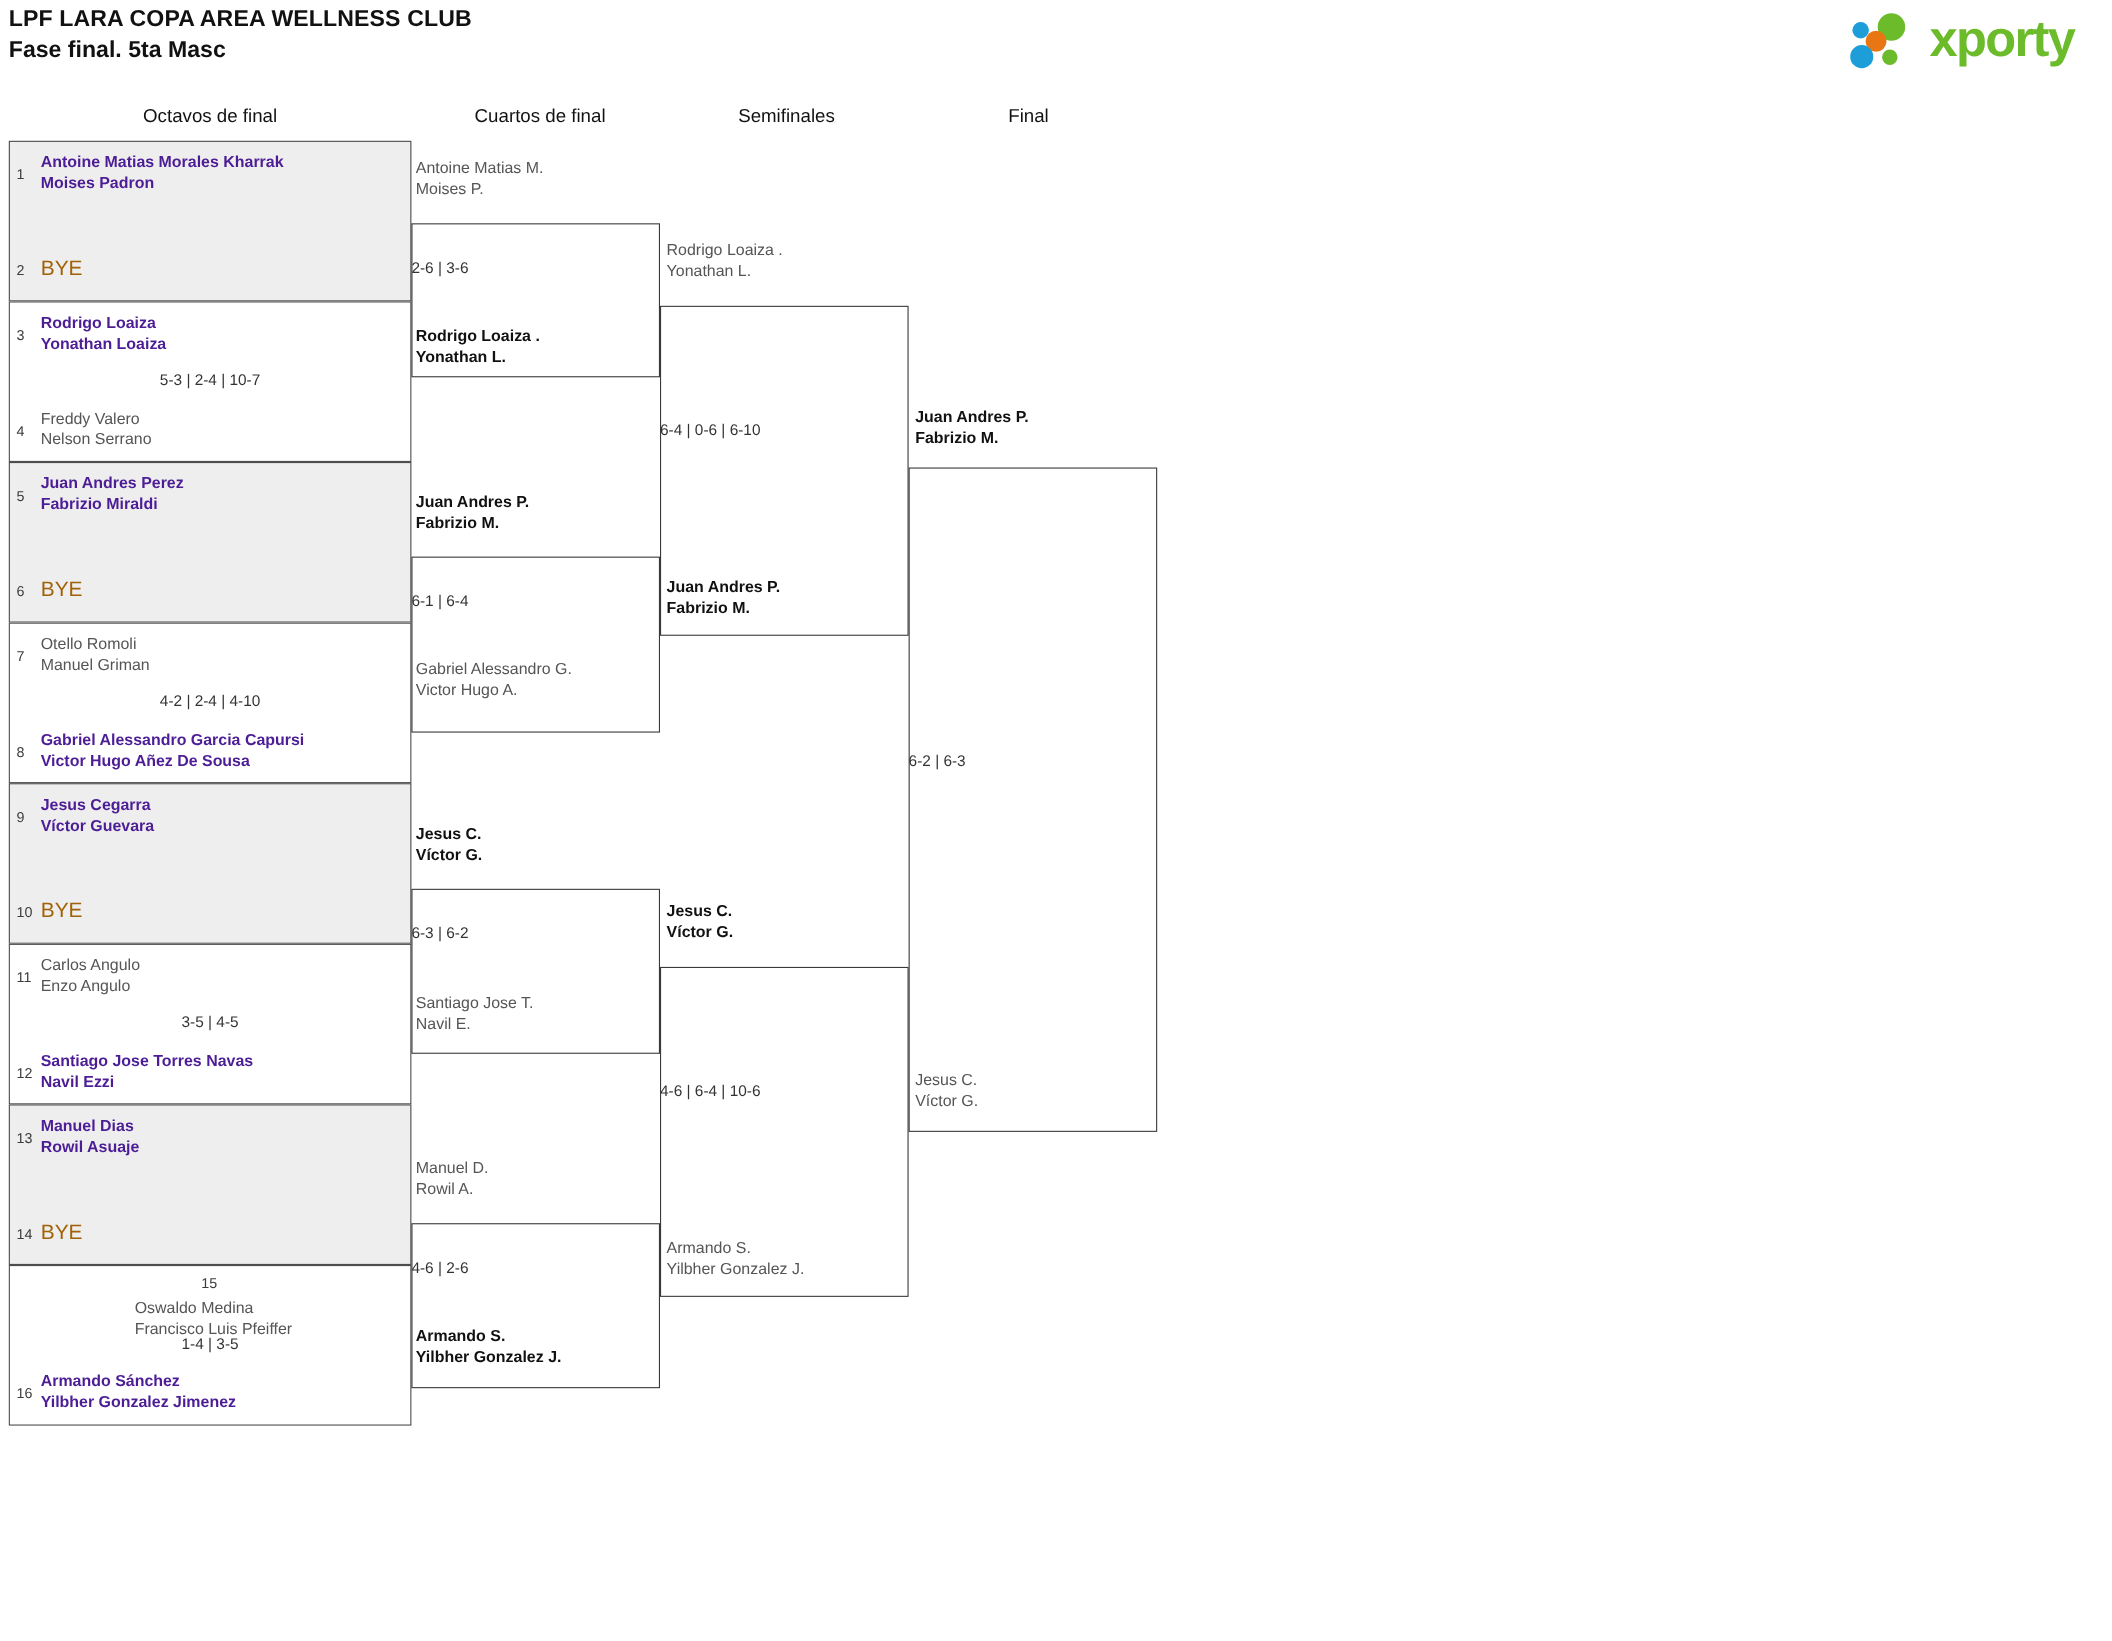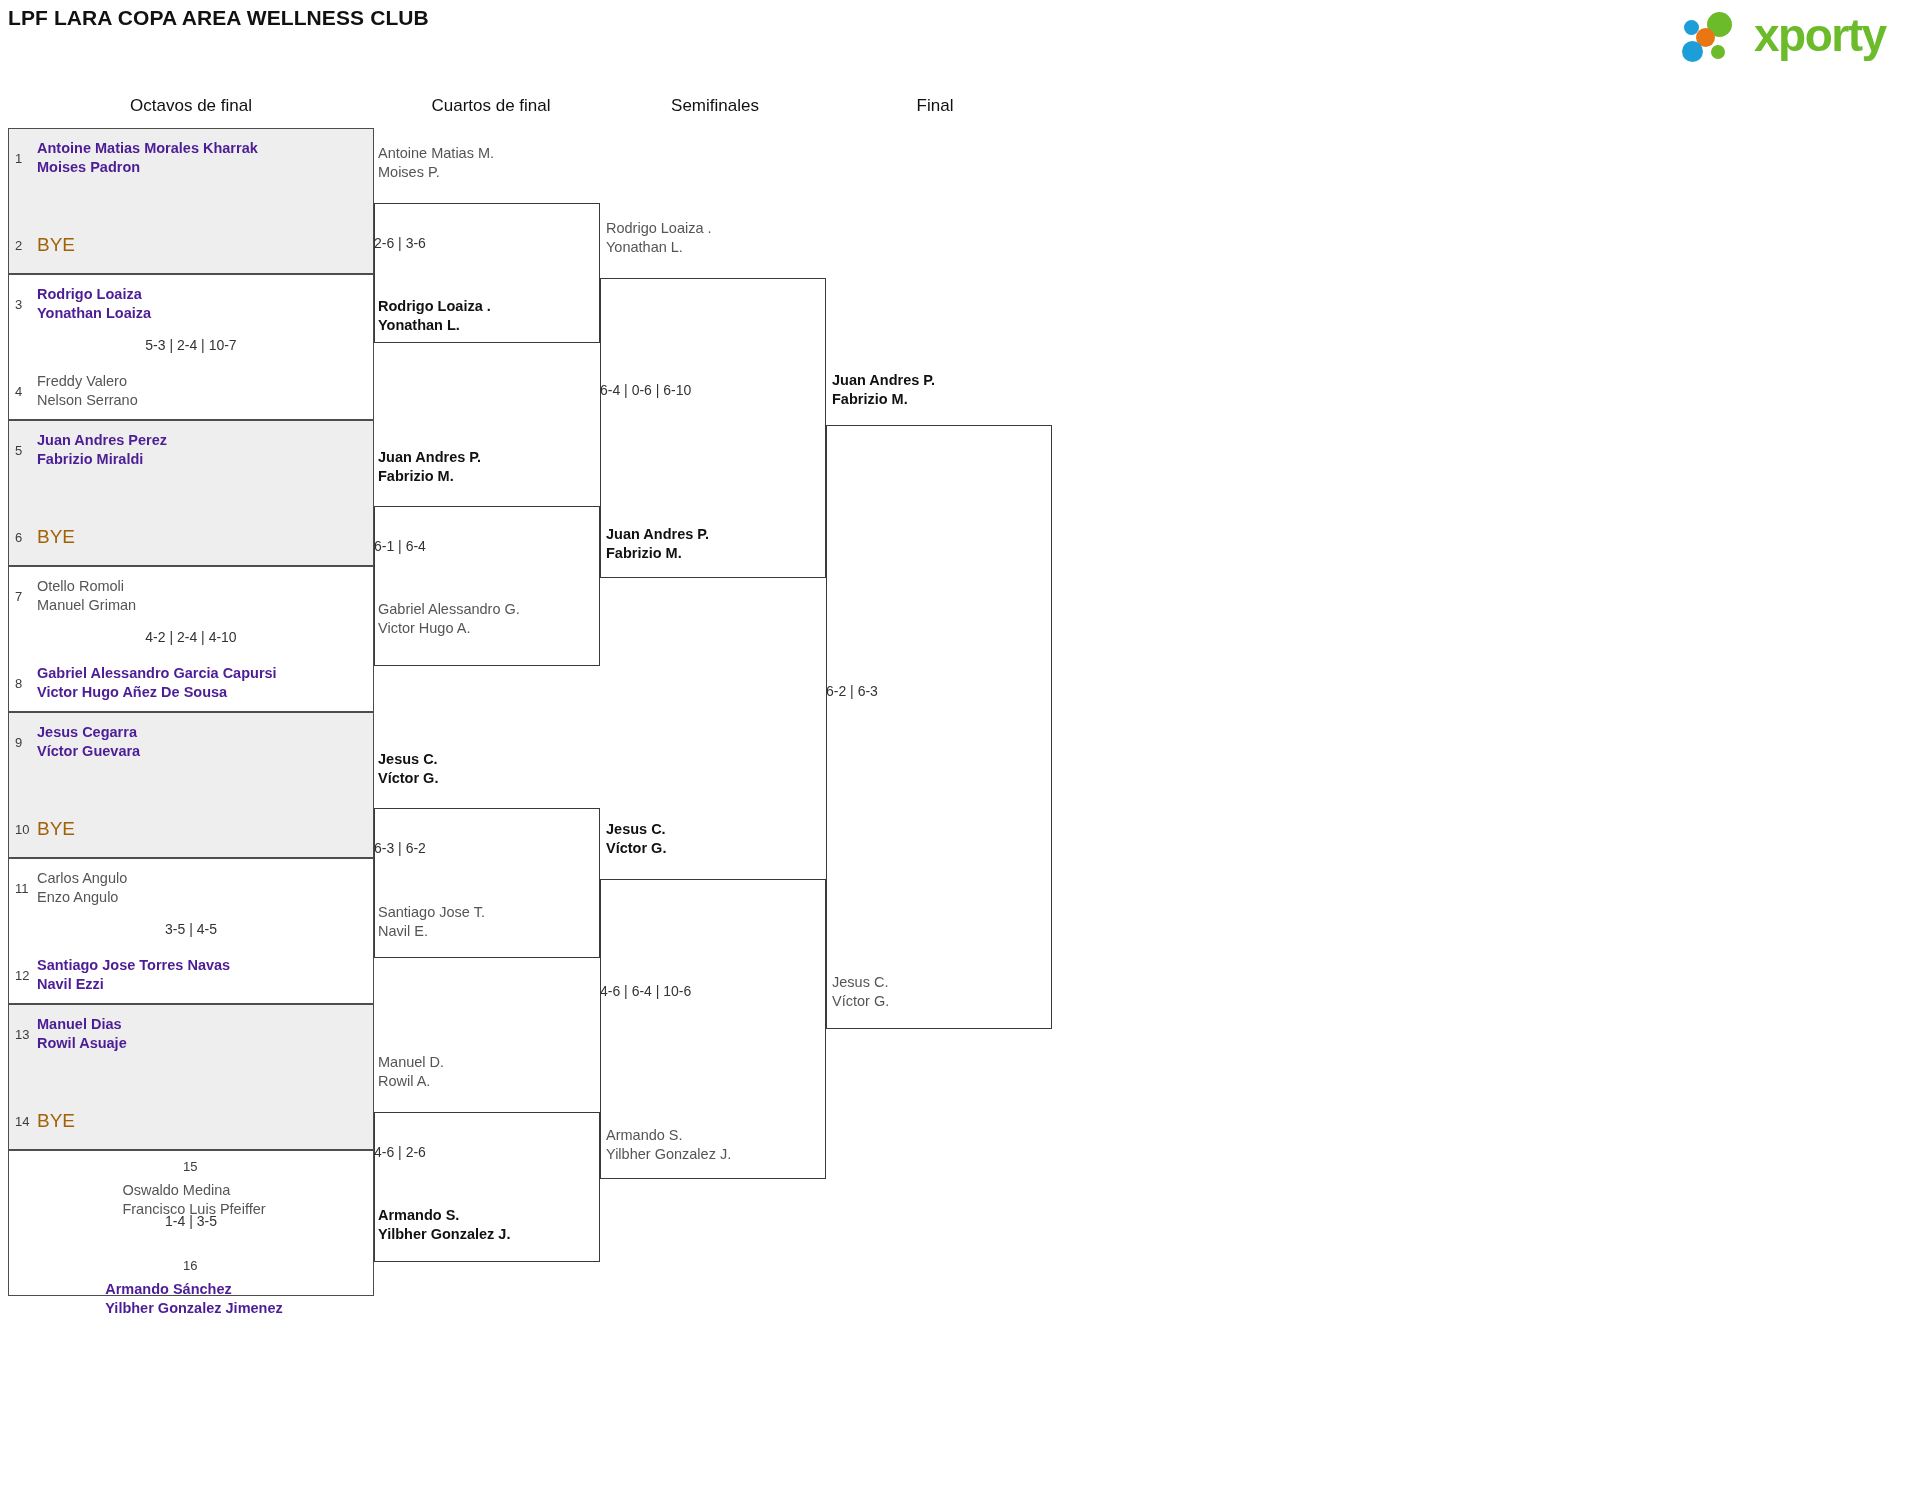--- a/index.html
+++ b/index.html
@@ -166,20 +166,21 @@
     font-size: 14.5px;
   }
   .entrant.winner .pname { font-weight: bold; color: #111111; }
   .entrant.loser  .pname { font-weight: normal; color: #555555; }
 </style>
 </head>
 <body>
 
 <div id="page-header">
   <div class="title-line-1">LPF LARA COPA AREA WELLNESS CLUB</div>
+  <div class="title-line-2">Fase final. 5ta Masc</div>
 </div>
 
 <div id="brand-logo">
   <div class="dots">
     <div class="dot" style="left:2px; top:8px; width:15px; height:15px; background:#1d9ed9;"></div>
     <div class="dot" style="left:25px; top:0px; width:25px; height:25px; background:#6cbb2b;"></div>
     <div class="dot" style="left:14px; top:16px; width:19px; height:19px; background:#e87613;"></div>
     <div class="dot" style="left:0px; top:29px; width:21px; height:21px; background:#1d9ed9;"></div>
     <div class="dot" style="left:29px; top:33px; width:14px; height:14px; background:#6cbb2b;"></div>
   </div>
@@ -309,21 +310,21 @@
 
   <div class="r1-match" style="top:1150px; height:146px;">
     <div class="slot loser" style="top:8px; height:42px;flex-direction:column;">
       <span class="seed">15</span>
       <span class="names">
         <div class="pname">Oswaldo Medina</div>
         <div class="pname">Francisco Luis Pfeiffer</div>
       </span>
     </div>
     <div class="r1-score" style="top:62px;">1-4 | 3-5</div>
-    <div class="slot winner" style="top:107px; height:42px;flex-direction:column;">
+    <div class="slot winner" style="top:94px; height:42px;">
       <span class="seed">16</span>
       <span class="names">
         <div class="pname">Armando Sánchez</div>
         <div class="pname">Yilbher Gonzalez Jimenez</div>
       </span>
     </div>
   </div>
 
   <div class="entrant loser" style="left:378px; top:144px;">
     <div class="pname">Antoine Matias M.</div>

